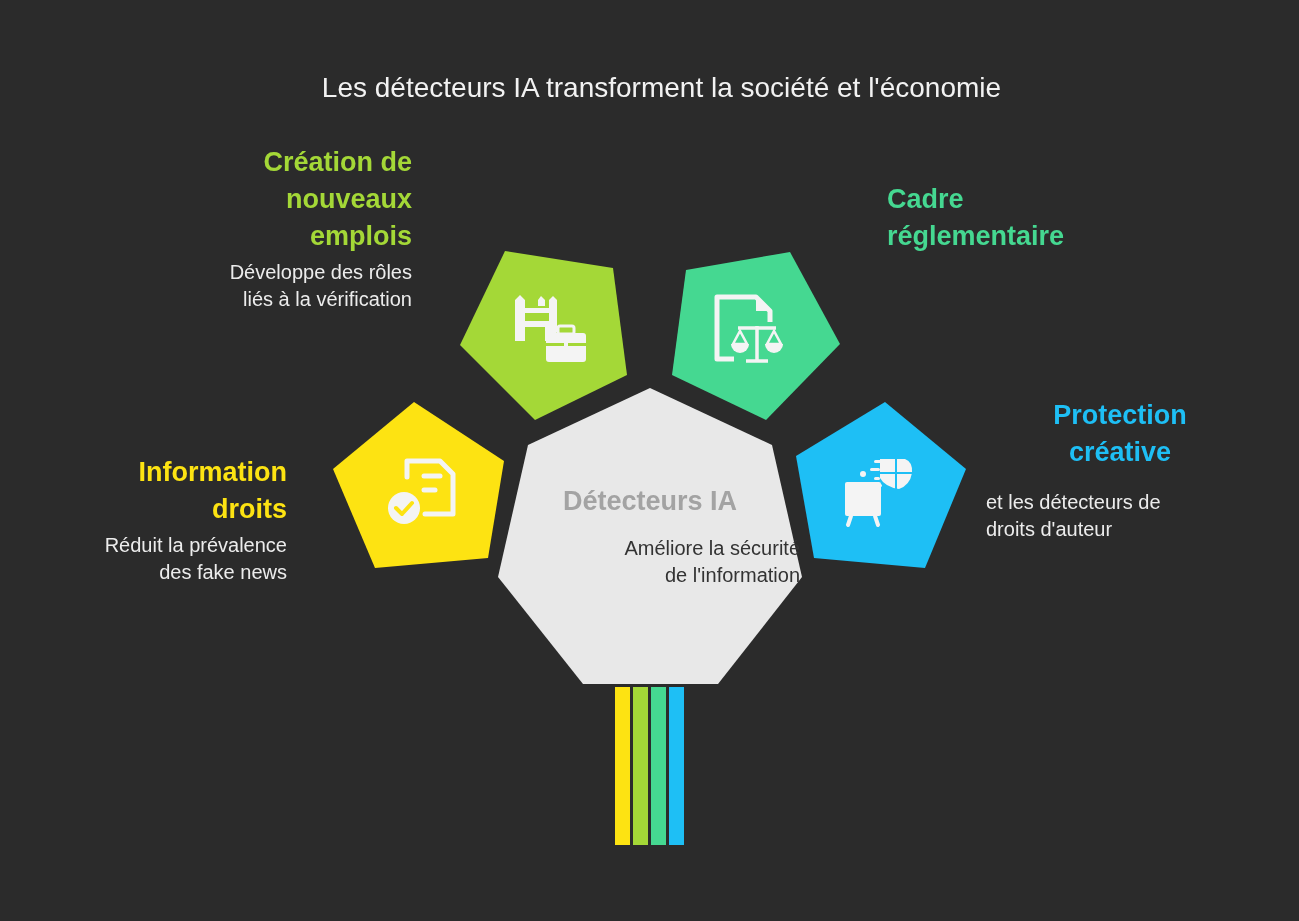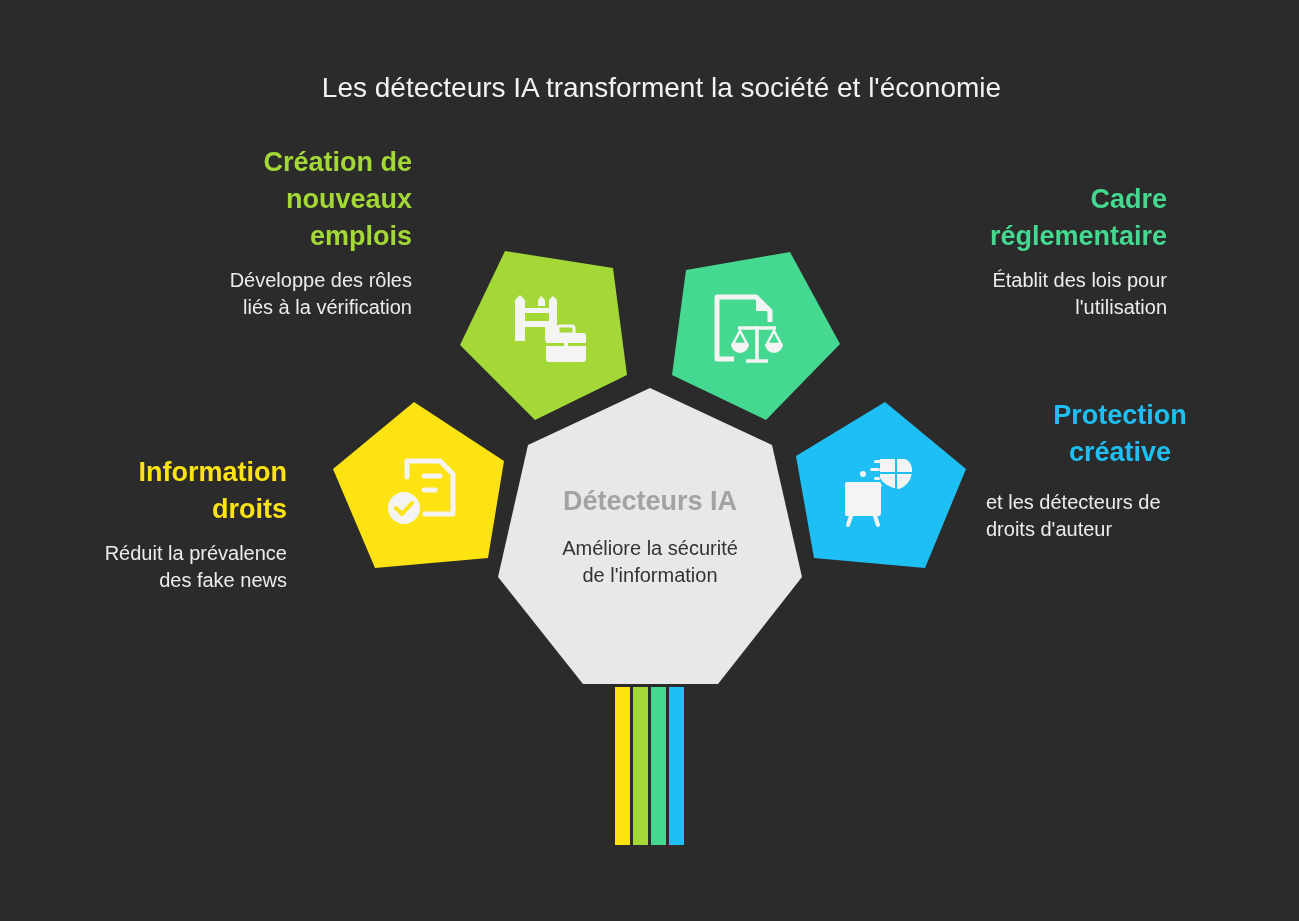--- a/index.html
+++ b/index.html
@@ -7,26 +7,26 @@
     width:1299px; height:921px; background:#2b2b2b; position:relative; overflow:hidden;
     font-family:"Liberation Sans", "DejaVu Sans", sans-serif;
   }
   .title {
     position:absolute; left:12px; top:72px; width:1299px; text-align:center;
     color:#f2f2f2; font-size:28px; letter-spacing:0px;
   }
   svg.diagram { position:absolute; left:0; top:0; }
   .label { position:absolute; }
   .label .head { font-weight:bold; font-size:27px; line-height:37px; }
-  .label .desc { color:#ececec; font-size:20px; line-height:27px; margin-top:12px; }
+  .label .desc { color:#ececec; font-size:20px; line-height:27px; margin-top:4px; }
   .right-align { text-align:right; }
   .left-align { text-align:left; }
   .center-text { position:absolute; left:500px; top:486px; width:300px; text-align:center; }
   .center-text .head { font-weight:bold; font-size:27px; color:#a3a3a3; }
-  .center-text .desc { font-size:20px; color:#333; line-height:27px; margin-top:18px; }
+  .center-text .desc { font-size:20px; color:#333; line-height:27px; margin-top:18px;text-align:right; }
 </style>
 </head>
 <body>
 
 <div class="title">Les détecteurs IA transforment la société et l'économie</div>
 
 <svg class="diagram" width="1299" height="921" viewBox="0 0 1299 921">
 
   <g>
     <rect x="615" y="687" width="15" height="158" fill="#fde312"></rect>
@@ -107,28 +107,24 @@
     <div>Création de</div>
     <div>nouveaux</div>
     <div>emplois</div>
   </div>
   <div class="desc">
     <div>Développe des rôles</div>
     <div>liés à la vérification</div>
   </div>
 </div>
 
-<div class="label left-align" style="left:887px; top:181px; width:280px;text-align:right;">
+<div class="label left-align" style="left:887px; top:181px; width:280px;">
   <div class="head" style="color:#45d891;">
     <div>Cadre</div>
     <div>réglementaire</div>
-  </div>
-  <div class="desc">
-    <div>Établit des lois pour</div>
-    <div>l'utilisation</div>
   </div>
 </div>
 
 <div class="label right-align" style="left:40px; top:454px; width:247px;">
   <div class="head" style="color:#fde312;">
     <div>Information</div>
     <div>droits</div>
   </div>
   <div class="desc">
     <div>Réduit la prévalence</div>

